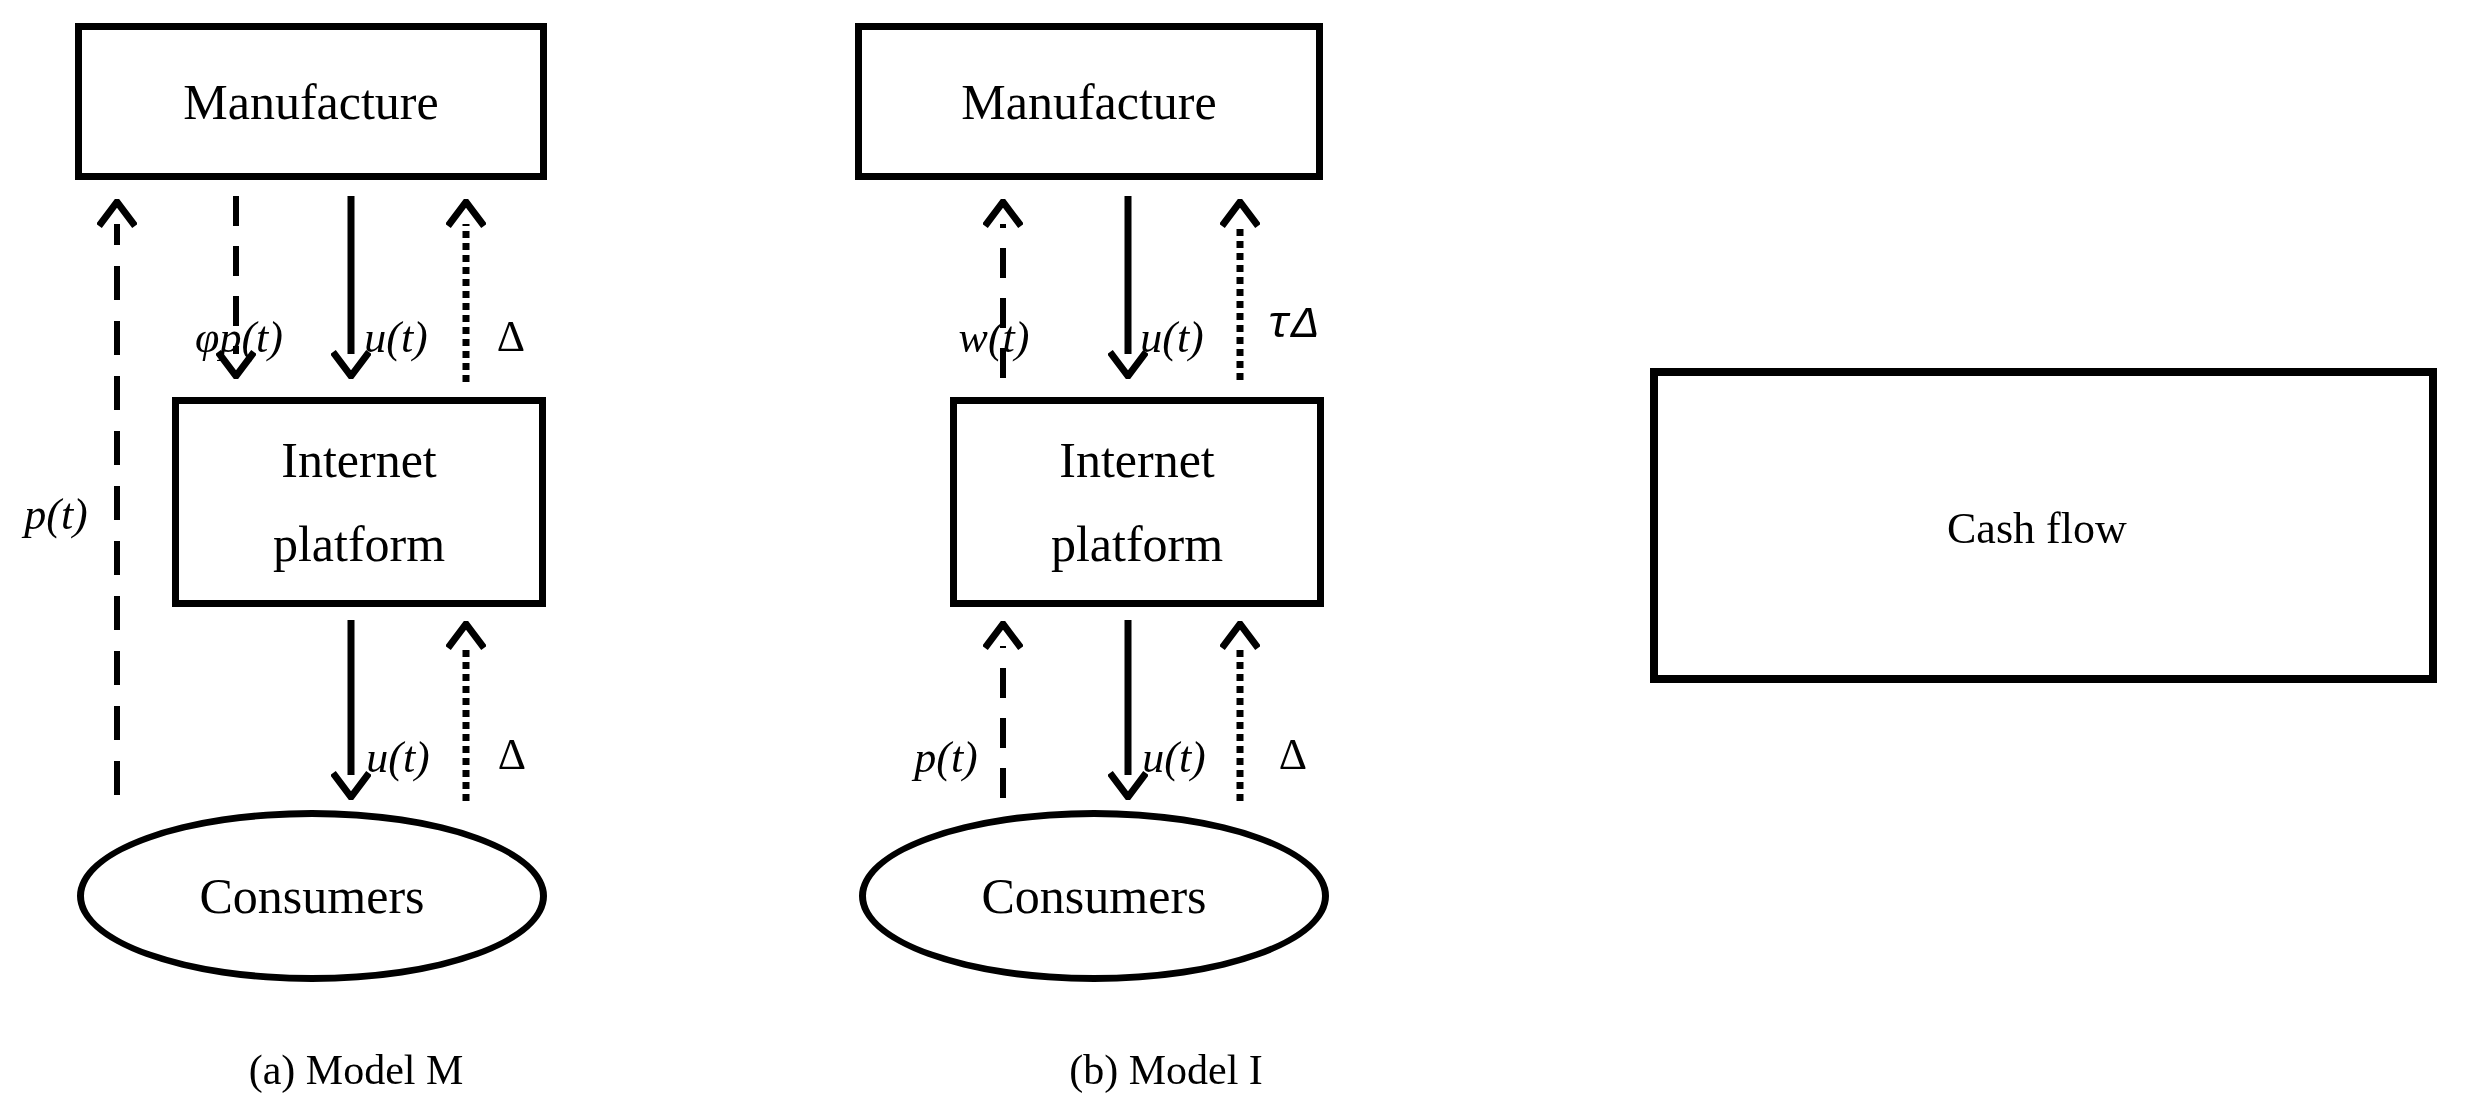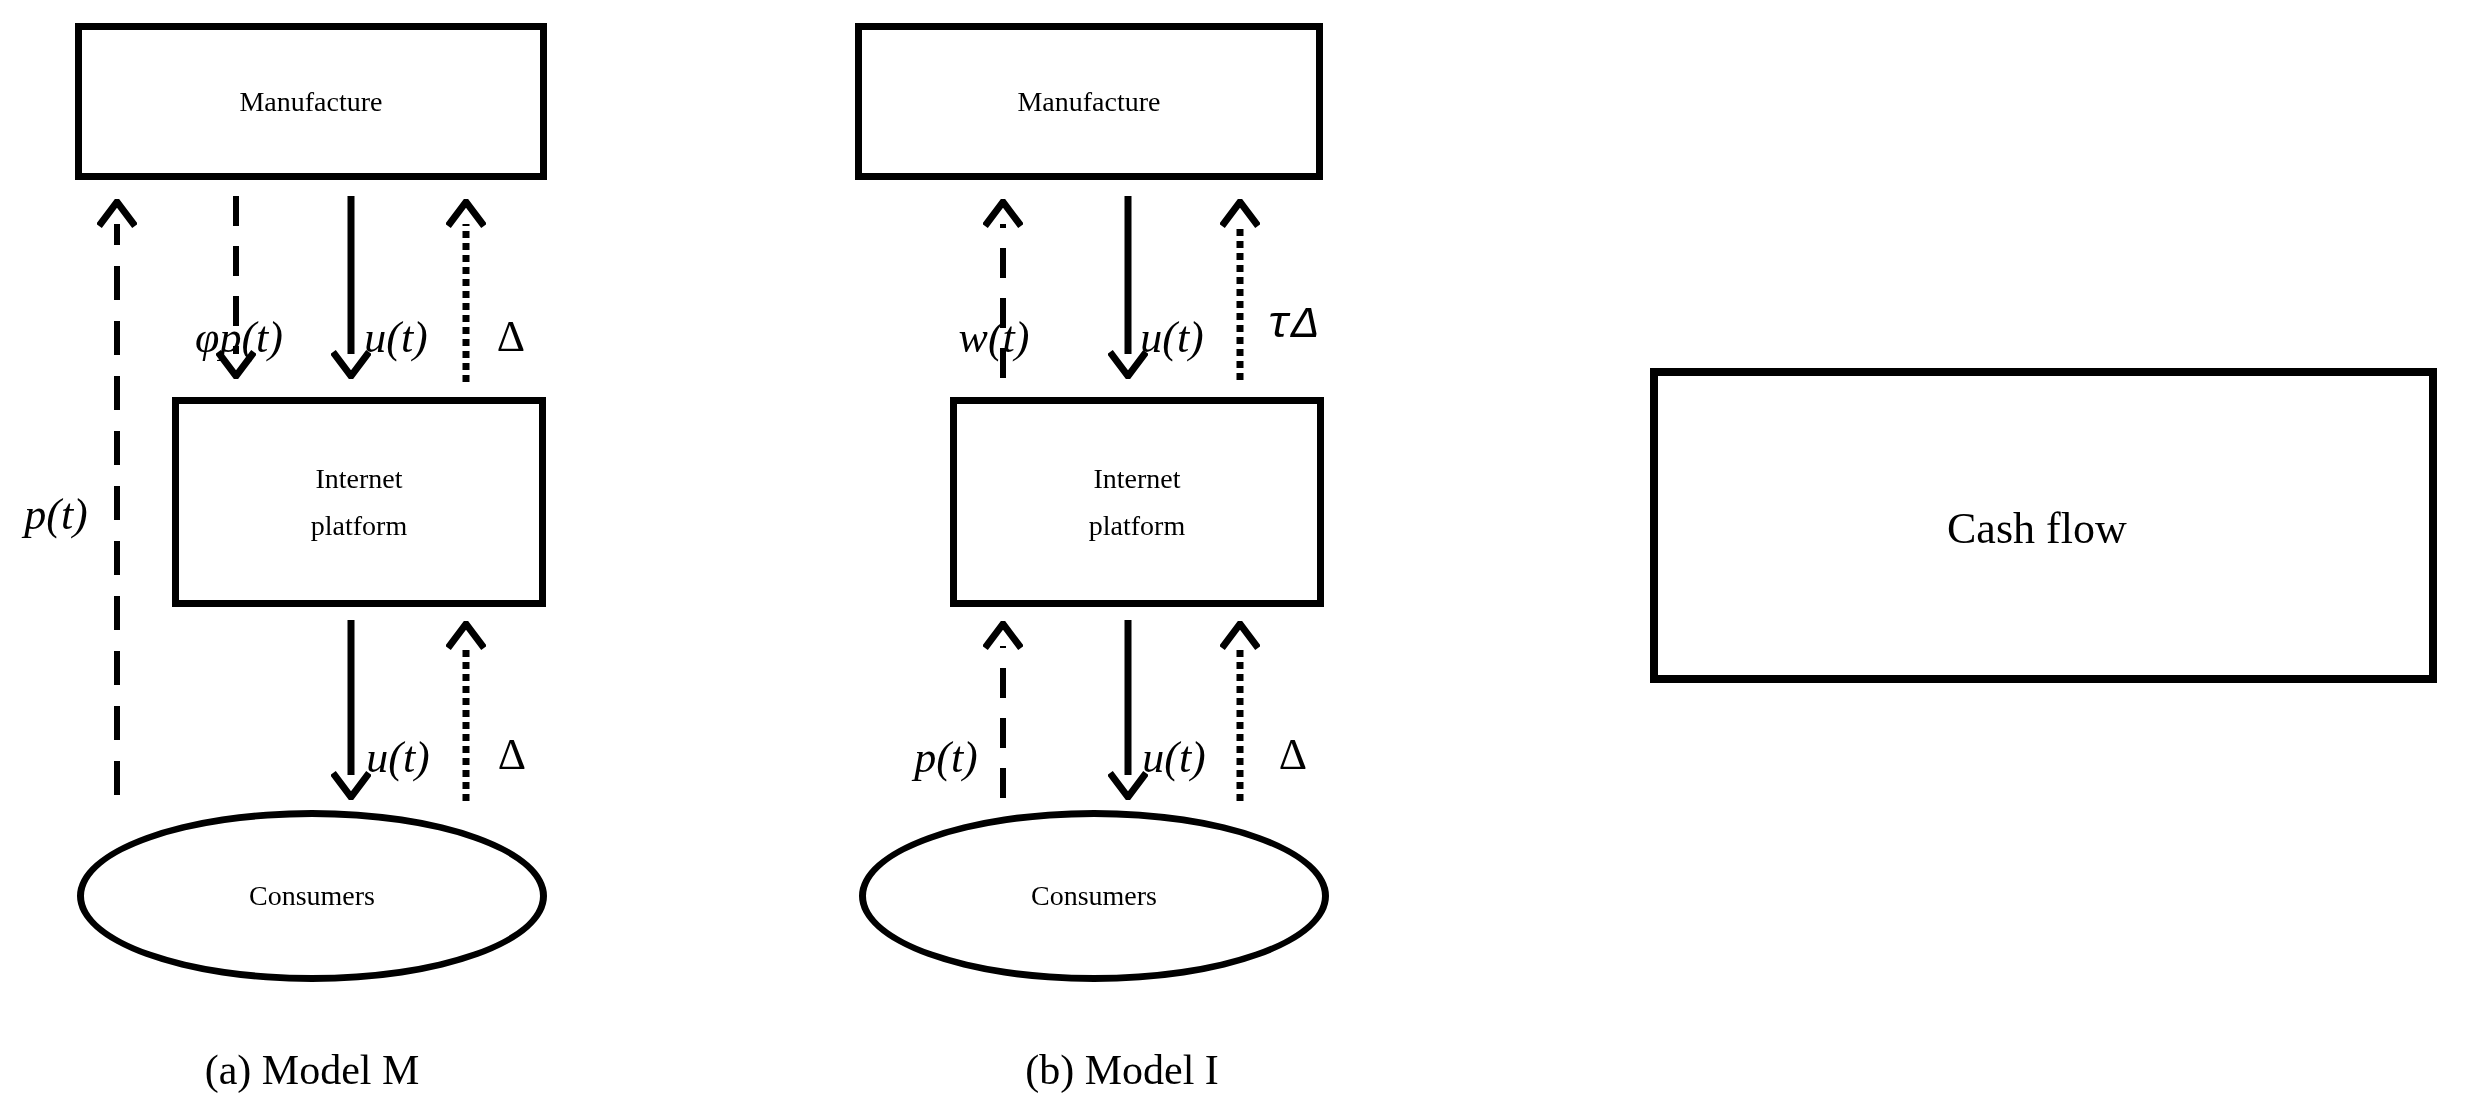--- a/index.html
+++ b/index.html
@@ -18,21 +18,21 @@
   }
   .node-box {
     position: absolute;
     box-sizing: border-box;
     border: 7px solid #000000;
     background: #ffffff;
     display: flex;
     align-items: center;
     justify-content: center;
     text-align: center;
-    font-size: 28px;
+    font-size: 50px;
     line-height: 1.68;
     white-space: pre-line;
   }
   .ellipse {
     border-radius: 50%;
   }
   .flow-label {
     position: absolute;
     transform: translate(-50%, -50%);
     font-style: italic;
@@ -40,20 +40,21 @@
     white-space: nowrap;
     line-height: 1;
     margin-top: 45px;
   }
   .flow-label.upright { font-style: normal; }
   .caption {
     position: absolute;
     transform: translate(-50%, -50%);
     font-size: 42px;
     white-space: nowrap;
+    margin-left: 44px;
   }
   .legend-box {
     position: absolute;
     left: 1650px; top: 368px;
     width: 787px; height: 315px;
     box-sizing: border-box;
     border: 8px solid #000000;
     background: #ffffff;
   }
   .legend-label {

